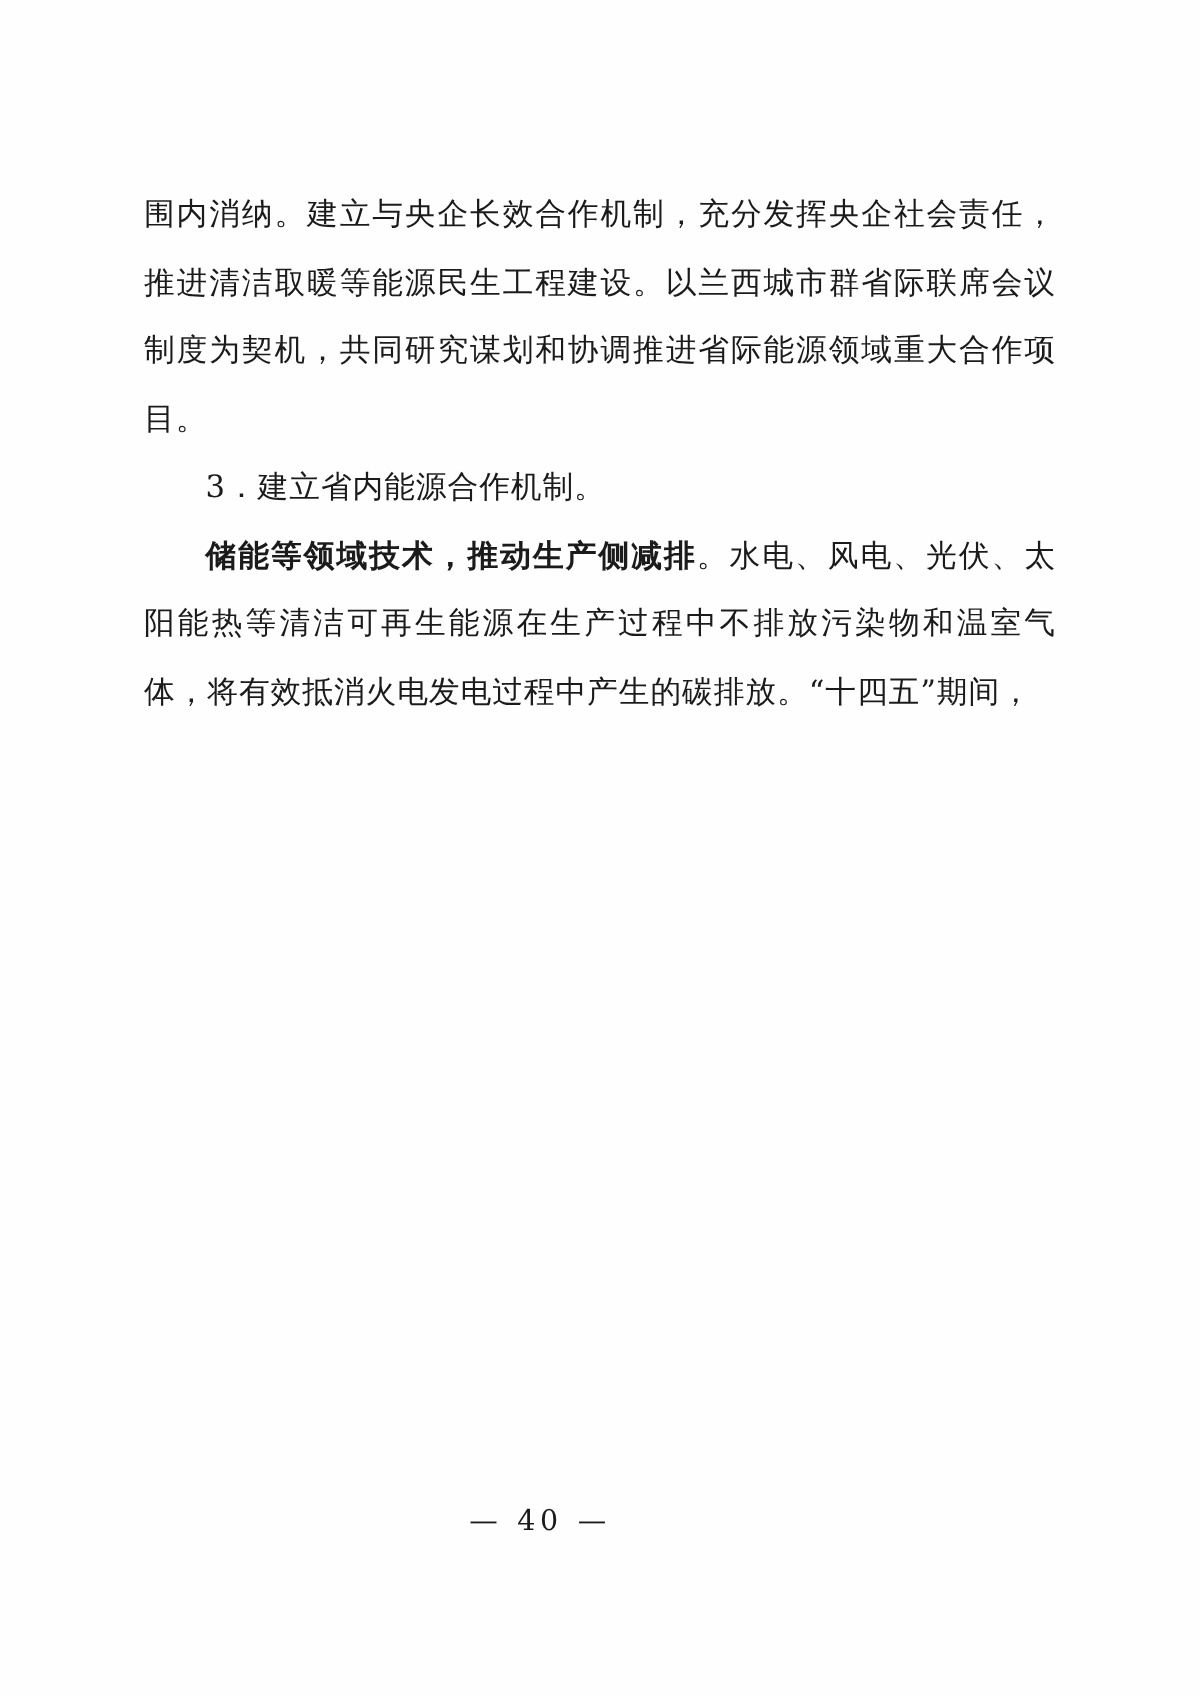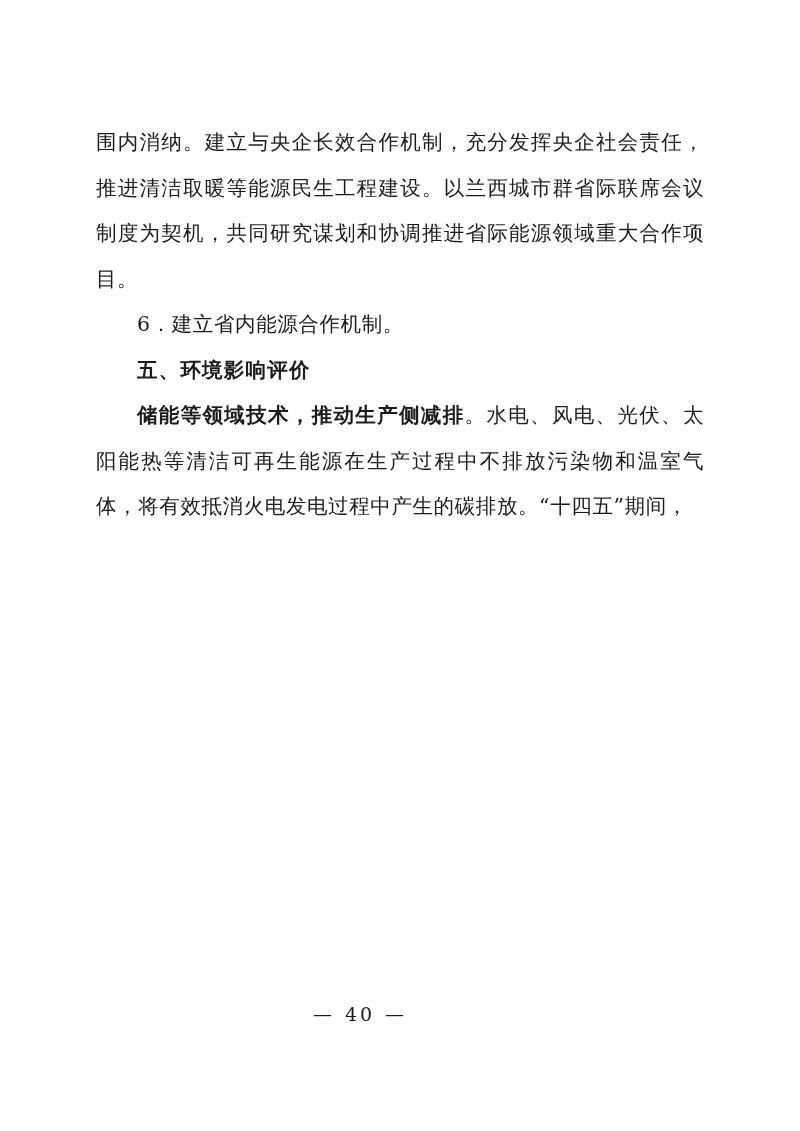--- a/index.html
+++ b/index.html
@@ -69,26 +69,25 @@
   }
 </style>
 </head>
 <body>
 
 <div class="page">
   <div class="content">
 
     <p class="plain">围内消纳。建立与央企长效合作机制，充分发挥央企社会责任，推进清洁取暖等能源民生工程建设。以兰西城市群省际联席会议制度为契机，共同研究谋划和协调推进省际能源领域重大合作项目。</p>
 
-    <p class="indent">6．建立省内能源合作机制。</p>
+    <p class="indent">3．建立省内能源合作机制。</p>
 
 
 
 
-    <p class="bold-head">五、环境影响评价</p>
 
 
     <p class="indent"><span class="inline-bold">储能等领域技术，推动生产侧减排</span><span>。水电、风电、光伏、太阳能热等清洁可再生能源在生产过程中不排放污染物和温室气体，将有效抵消火电发电过程中产生的碳排放。“十四五”期间，</span></p>
 
   </div>
 
   <div class="footer">
     <span class="dash">—</span><span class="pagenum">40</span><span class="dash">—</span>
   </div>
 </div>

